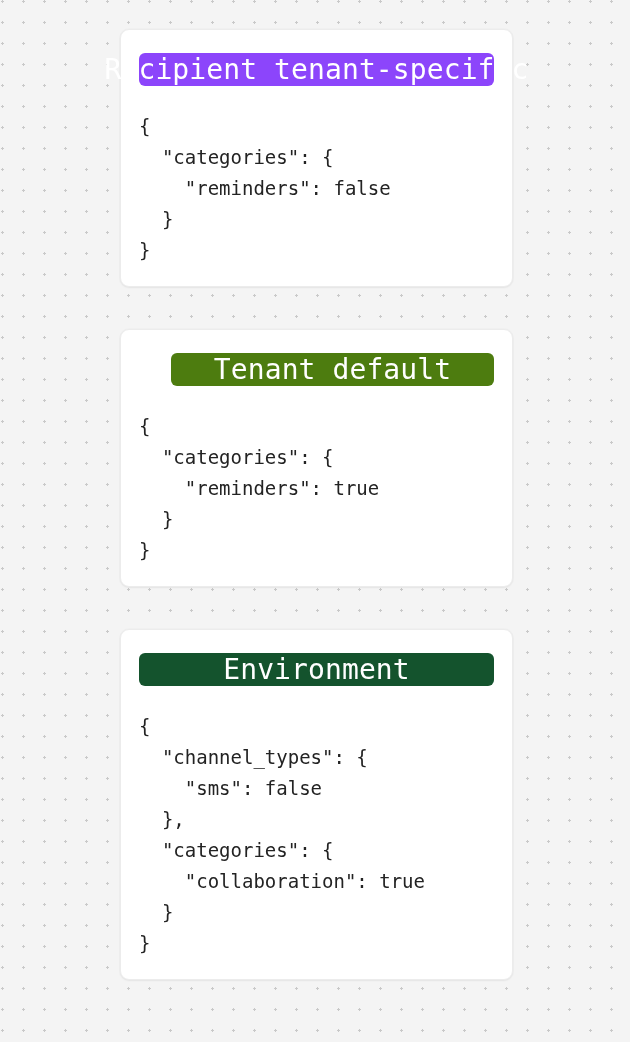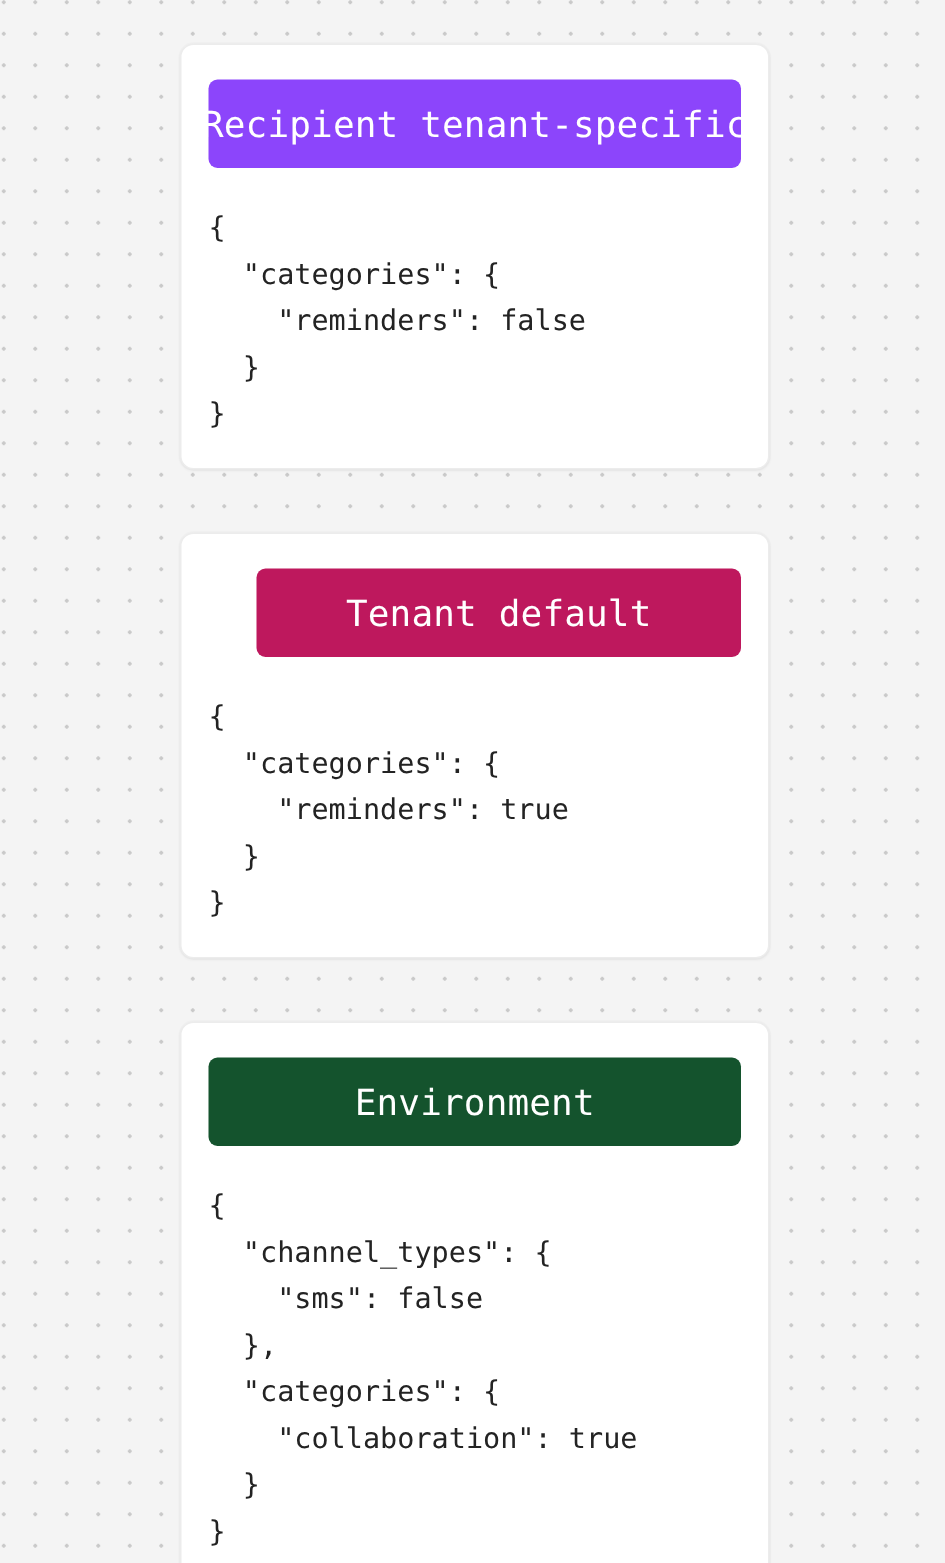--- a/index.html
+++ b/index.html
@@ -31,34 +31,34 @@
     background: #ffffff;
     border-radius: 9px;
     border: 1px solid #ececec;
     box-shadow: 0 1px 2px rgba(0,0,0,0.05), 0 0 0 1px rgba(0,0,0,0.015);
     padding: 23px 18px 20px 18px;
     box-sizing: border-box;
   }
 
   .card-header {
     border-radius: 6px;
-    height: 59px;
+    height: 33px;
     display: flex;
     align-items: center;
     justify-content: center;
     color: #ffffff;
     font-family: "DejaVu Sans Mono", "Liberation Mono", monospace;
-    font-size: 24px;
+    font-size: 28px;
     font-weight: 400;
     letter-spacing: 0.1px;
     white-space: nowrap;
   }
 
   .card-header.purple { background-color: #8c45fb; }
-  .card-header.blue   { background-color: #be185d; margin-left: 32px; }
+  .card-header.blue   { background-color: #4d7c0f; margin-left: 32px; }
   .card-header.green  { background-color: #14532d; }
 
   .card-code {
     margin: 0;
     padding: 0;
     margin-top: 25px;
     color: #232323;
     font-family: "DejaVu Sans Mono", "Liberation Mono", monospace;
     font-size: 19px;
     line-height: 31px;

